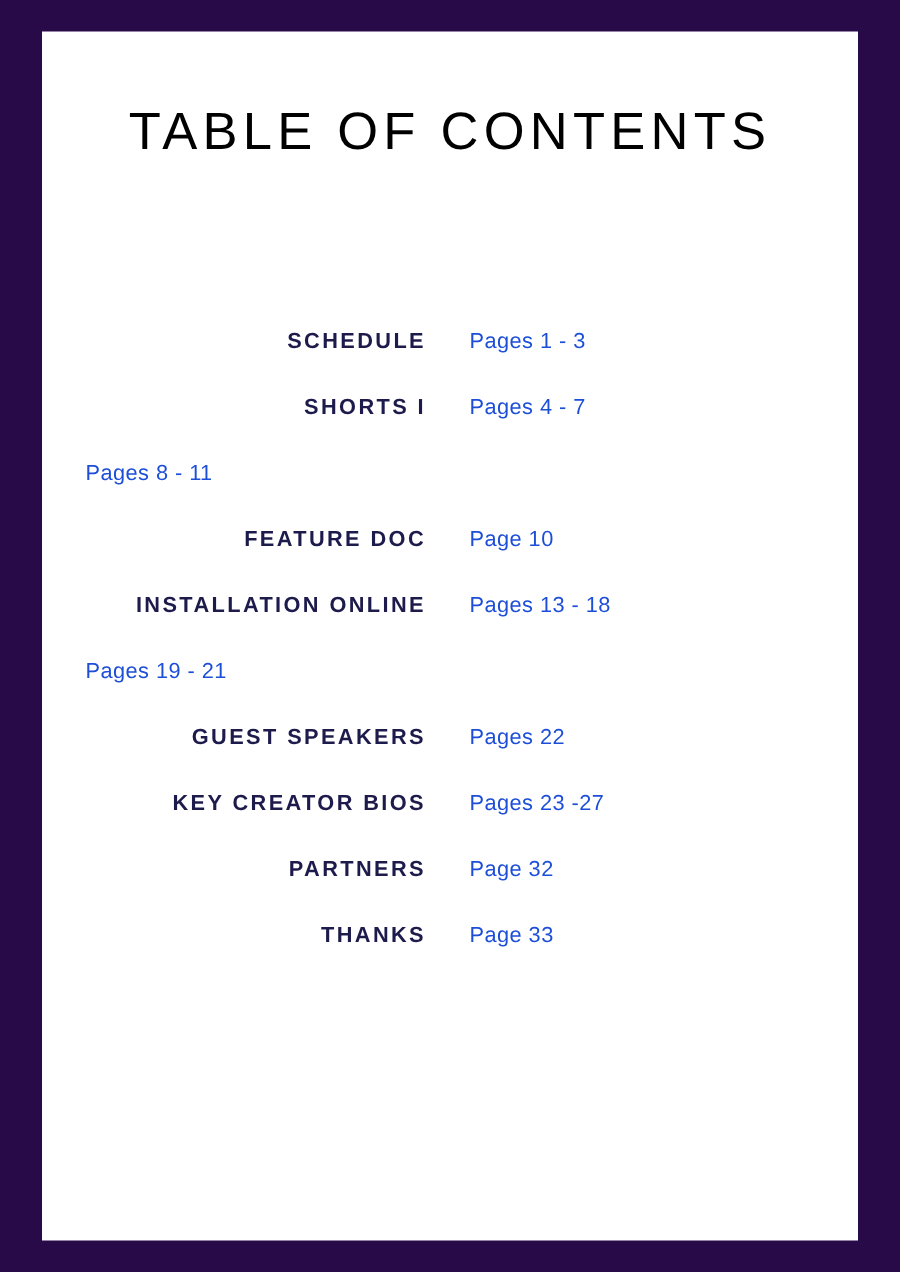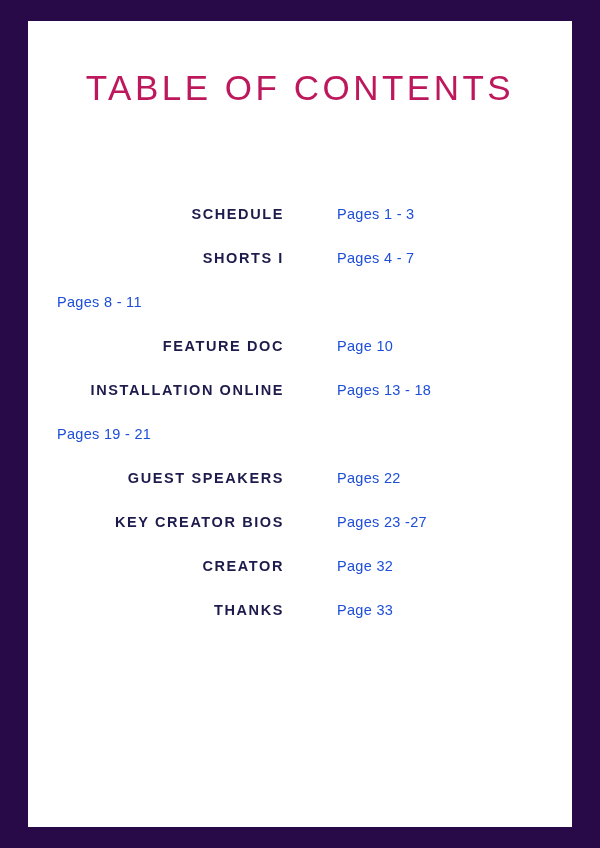--- a/index.html
+++ b/index.html
@@ -32,33 +32,32 @@
   .toc-title {
     position: absolute;
     left: 0;
     top: 47px;
     width: 544px;
     text-align: center;
     font-family: "Liberation Sans", sans-serif;
     font-size: 35px;
     font-weight: 300;
     letter-spacing: 3.5px;
-    color: #be185d;
+    color: #000000;
   }
   .toc-list {
     position: absolute;
     left: 0;
     top: 185px;
     width: 544px;
   }
   .toc-row {
     display: flex;
-    align-items: flex-start;
+    align-items: center;
     height: 44px;
-    gap: 24px;
   }
   .toc-label {
     width: 256px;
     text-align: right;
     font-size: 14.5px;
     font-weight: bold;
     letter-spacing: 1.6px;
     color: #1d1b4b;
     white-space: nowrap;
   }
@@ -114,21 +113,21 @@
         <div class="toc-pages">Pages 22</div>
       </div>
 
       <div class="toc-row">
         <div class="toc-label">KEY CREATOR BIOS</div>
         <div class="toc-pages">Pages 23 -27</div>
       </div>
 
 
       <div class="toc-row">
-        <div class="toc-label">CREATOR</div>
+        <div class="toc-label">PARTNERS</div>
         <div class="toc-pages">Page 32</div>
       </div>
 
       <div class="toc-row">
         <div class="toc-label">THANKS</div>
         <div class="toc-pages">Page 33</div>
       </div>
 
     </div>
   </div>

